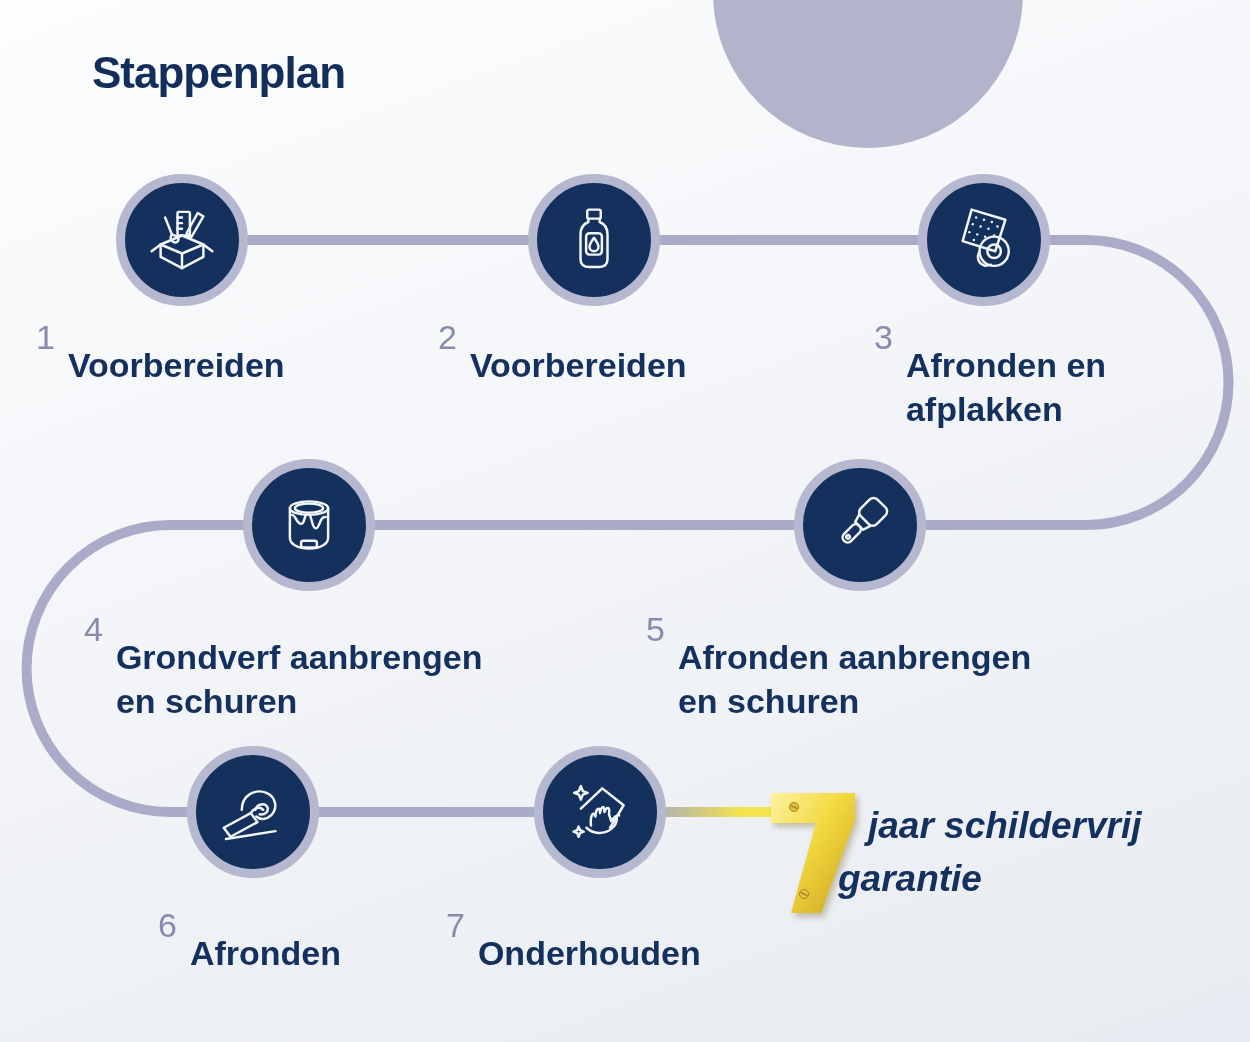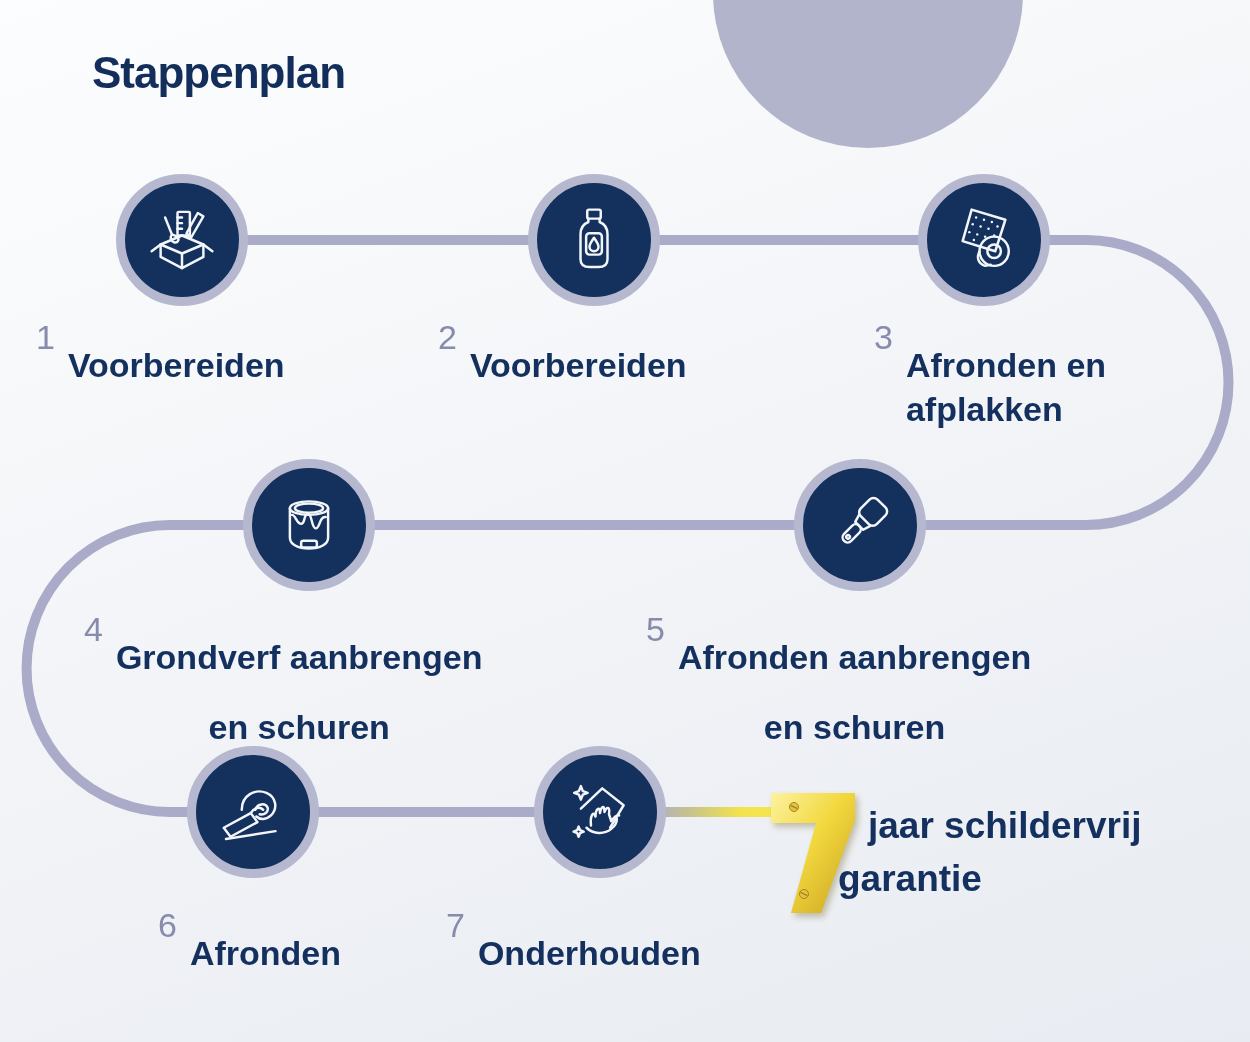--- a/index.html
+++ b/index.html
@@ -28,31 +28,31 @@
     display:flex;align-items:center;justify-content:center;z-index:2;
   }
   .step-circle svg{display:block;}
 
   .step-label{
     position:absolute;display:flex;gap:13px;z-index:2;
     font-size:34px;color:#13305f;white-space:nowrap;
   }
   .step-num{color:#878cad;font-weight:400;}
   .step-text{font-weight:700;line-height:1.3;display:flex;flex-direction:column;margin-top:25px;}
-  .lines-center{text-align:center;gap:26px;}
+  .lines-center{text-align:left;}
   .lines-left{text-align:left;}
 
   .gold-seven{
     position:absolute;left:768px;top:790px;z-index:3;
     filter:drop-shadow(3px 4px 3px rgba(110,95,30,.35));
   }
 
   .guarantee-text{
     position:absolute;left:838px;top:800px;z-index:3;
-    font-size:37px;font-weight:700;color:#13305f;line-height:1.42;white-space:nowrap;
+    font-size:37px;font-weight:700;color:#13305f;line-height:1.42;white-space:nowrap;font-style:italic;
   }
   .guarantee-line1{padding-left:30px;}
 </style>
 </head>
 <body>
 
 <div class="canvas">
 
   <div class="deco-circle"></div>
 

